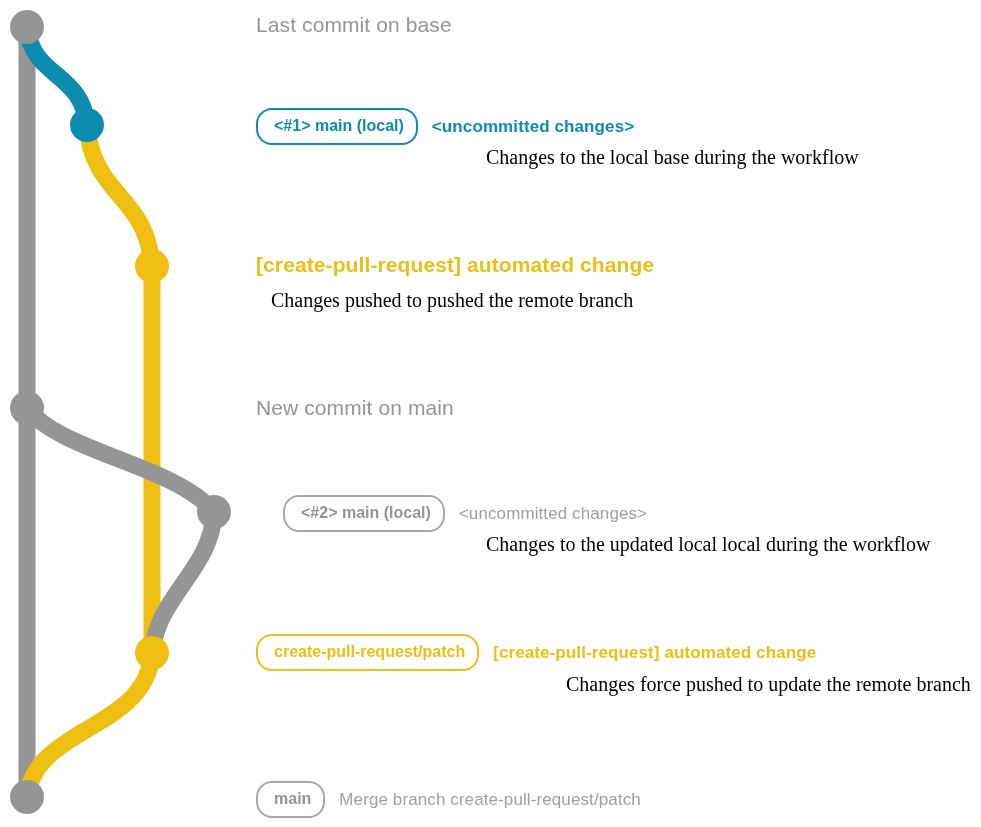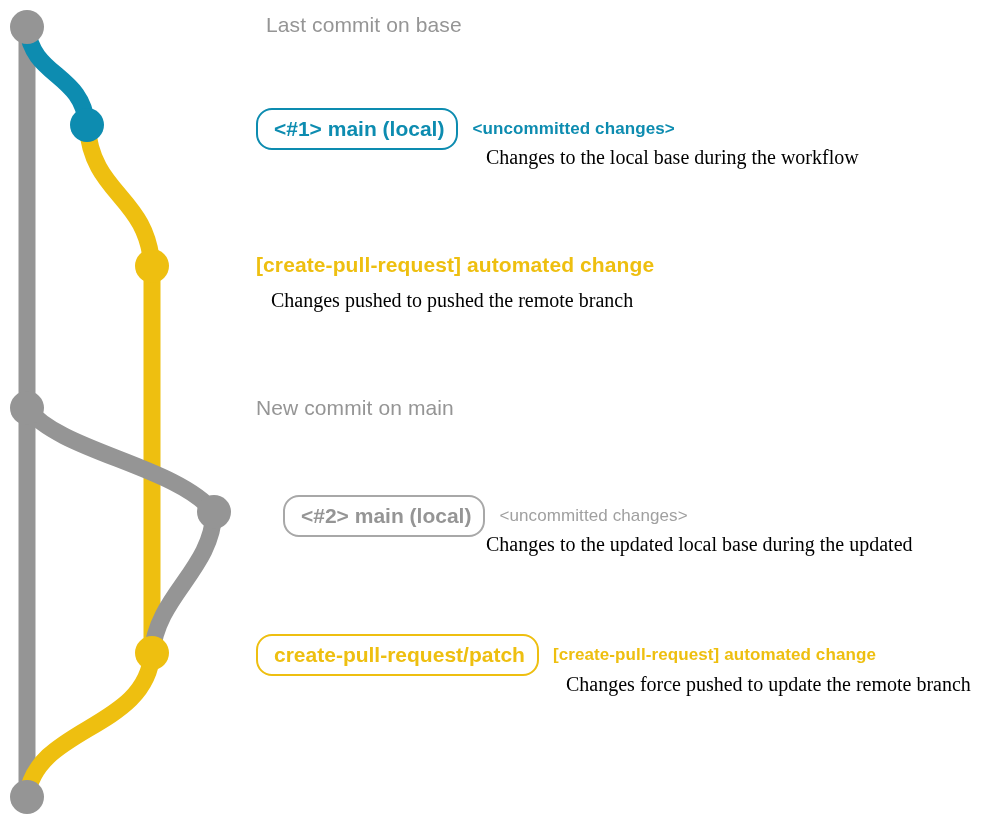--- a/index.html
+++ b/index.html
@@ -49,21 +49,21 @@
   .caption.gray   { color: #959595; }
   .caption.yellow { color: #eebf10; font-weight: bold; }
 
   
   .pill {
     display: inline-block;
     border-radius: 16px;
     border: 2px solid #959595;
     color: #959595;
     font-family: "Liberation Sans", sans-serif;
-    font-size: 21px;
+    font-size: 16px;
     font-weight: bold;
     line-height: 1;
     padding: 8px 12px 9px 16px;
     background: #ffffff;
     box-sizing: border-box;
   }
   .pill.blue   { border-color: #0d8cb0; color: #0d8cb0; }
   .pill.yellow { border-color: #eebf10; color: #eebf10; }
   .pill.gray   { border-color: #a8a8a8; color: #959595; }
 
@@ -112,21 +112,21 @@
   <circle cx="87" cy="125" r="17" fill="#0d8cb0"></circle>
   <circle cx="152" cy="266" r="17" fill="#eebf10"></circle>
   <circle cx="27" cy="408" r="17" fill="#959595"></circle>
   <circle cx="214" cy="512" r="17" fill="#959595"></circle>
   <circle cx="152" cy="653" r="17" fill="#eebf10"></circle>
   <circle cx="27" cy="797" r="17" fill="#959595"></circle>
 </svg>
 
 <div class="annotations">
 
-  <div class="row" style="left:266px; top:13px;">
+  <div class="row" style="left:256px; top:13px;">
     <span class="caption gray">Last commit on base</span>
   </div>
 
   <div class="row" style="left:256px; top:108px;">
     <span class="pill blue">&lt;#1&gt; main (local)</span>
     <span class="subject blue">&lt;uncommitted changes&gt;</span>
   </div>
   <div class="desc" style="left:486px; top:146px;">Changes to the local base during the workflow</div>
 
   <div class="row" style="left:256px; top:253px;">
@@ -135,22 +135,26 @@
   <div class="desc" style="left:271px; top:289px;">Changes pushed to pushed the remote branch</div>
 
   <div class="row" style="left:256px; top:396px;">
     <span class="caption gray">New commit on main</span>
   </div>
 
   <div class="row" style="left:256px; top:495px;margin-left:27px;">
     <span class="pill gray">&lt;#2&gt; main (local)</span>
     <span class="subject gray">&lt;uncommitted changes&gt;</span>
   </div>
-  <div class="desc" style="left:486px; top:533px;">Changes to the updated local base during the updated</div>
+  <div class="desc" style="left:486px; top:533px;">Changes to the updated local local during the workflow</div>
 
   <div class="row" style="left:256px; top:634px;">
     <span class="pill yellow">create-pull-request/patch</span>
     <span class="subject yellow">[create-pull-request] automated change</span>
   </div>
   <div class="desc" style="left:566px; top:673px;">Changes force pushed to update the remote branch</div>
 
+  <div class="row" style="left:256px; top:781px;">
+    <span class="pill gray">main</span>
+    <span class="subject gray">Merge branch create-pull-request/patch</span>
+  </div>
 
 </div>
 
 </body></html>

